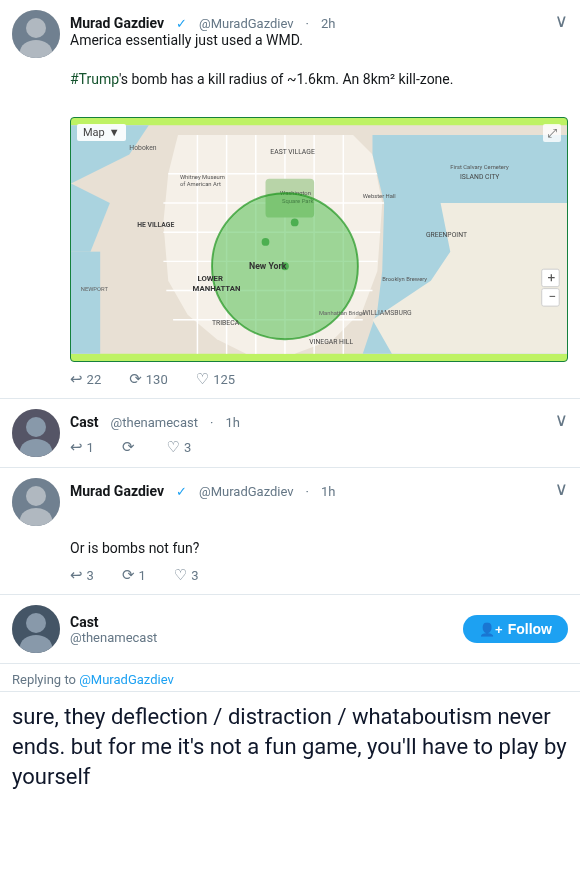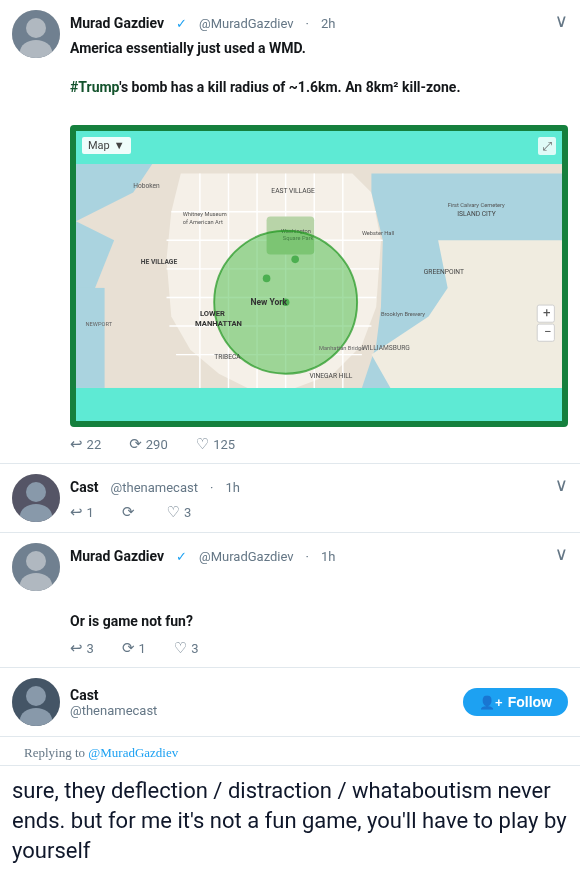--- a/index.html
+++ b/index.html
@@ -60,63 +60,61 @@
       color: #657786;
       font-size: 13px;
     }
     .tweet-more {
       margin-left: auto;
       color: #657786;
       font-size: 18px;
       cursor: pointer;
     }
     .tweet-text {
-      margin-top: 8px;
+      margin-top: 0;
       font-size: 14px;
       line-height: 1.4;
       color: #14171a;
-      font-weight: bold;
     }
     .tweet-text .hashtag, .tweet-text .mention {
       color: #14532d;
     }
     .tweet-map {
       margin-top: 8px;
       width: 100%;
-      height: 302px;
+      height: 245px;
       border-radius: 4px;
       overflow: hidden;
       position: relative;
-      background: #5eead4;
-      border: 6px solid #15803d;
+      background: #bef264;
+      border: 1px solid #15803d;
     }
     .tweet-actions {
       display: flex;
       gap: 28px;
       margin-top: 8px;
       color: #657786;
       font-size: 13px;
     }
     .action-item {
       display: flex;
       align-items: center;
       gap: 4px;
       cursor: pointer;
     }
     .action-icon {
       font-size: 15px;
     }
 
     
     .reply-section {
-      padding: 8px 12px 4px 24px;
+      padding: 8px 12px 4px 12px;
       border-bottom: 1px solid #e1e8ed;
       font-size: 13px;
       color: #657786;
-      font-family: Liberation Serif, serif;
     }
     .reply-section .mention {
       color: #1da1f2;
     }
 
     
     .large-tweet-text {
       padding: 10px 12px 16px 12px;
       font-size: 22px;
       line-height: 1.35;
@@ -284,21 +282,21 @@
         <text x="320" y="160" font-size="6" fill="#555">Brooklyn Brewery</text>
       </svg>
     </div>
     <div class="tweet-actions">
       <div class="action-item">
         <span class="action-icon">↩</span>
         <span>22</span>
       </div>
       <div class="action-item">
         <span class="action-icon">⟳</span>
-        <span>290</span>
+        <span>130</span>
       </div>
       <div class="action-item">
         <span class="action-icon">♡</span>
         <span>125</span>
       </div>
     </div>
   </div>
 </div>
 
 <div class="tweet">
@@ -350,21 +348,21 @@
     <div class="tweet-header">
       <span class="tweet-name">Murad Gazdiev</span>
       <span class="verified-icon">✓</span>
       <span class="tweet-handle">@MuradGazdiev</span>
       <span class="tweet-time">·</span>
       <span class="tweet-time">1h</span>
       <span class="tweet-more">∨</span>
     </div>
     <div class="tweet-text">
       <br><br>
-      <span>Or is game not fun?</span>
+      <span>Or is bombs not fun?</span>
     </div>
     <div class="tweet-actions">
       <div class="action-item">
         <span class="action-icon">↩</span>
         <span>3</span>
       </div>
       <div class="action-item">
         <span class="action-icon">⟳</span>
         <span>1</span>
       </div>

